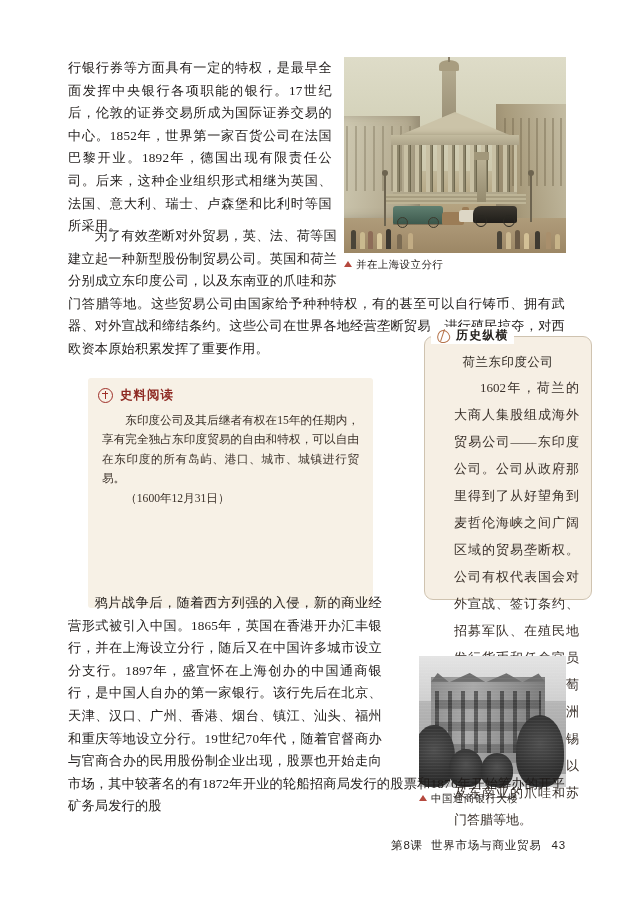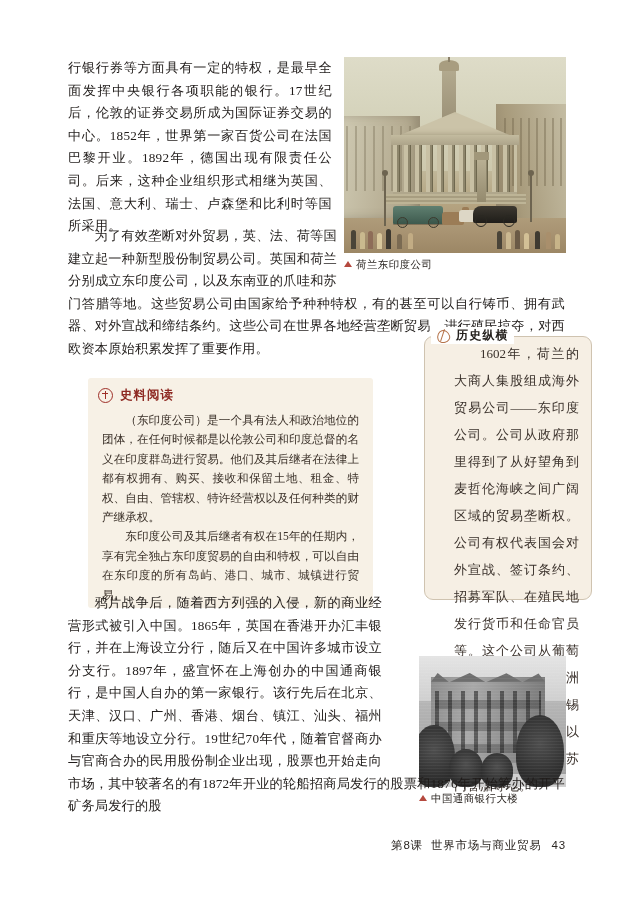--- a/index.html
+++ b/index.html
@@ -288,45 +288,46 @@
         <span style="left:69%;background:#4a4438;height:18px"></span>
         <span style="left:73%;background:#cbb890;height:17px"></span>
         <span style="left:77%;background:#6b5a46;height:19px"></span>
         <span style="left:81%;background:#d3c096;height:16px"></span>
         <span style="left:86%;background:#3f3a31;height:18px"></span>
         <span style="left:91%;background:#a98f6c;height:17px"></span>
         <span style="left:95%;background:#c7b489;height:15px"></span>
       </div>
     </div>
     <div class="fig-caption">
-      <span class="tri"></span><span>荷兰东印度公司</span>
+      <span class="tri"></span><span>并在上海设立分行</span>
     </div>
   </div>
 
   <div class="body-text" id="para-second">
     <div class="float-block"></div>
     <p class="indent">为了有效垄断对外贸易，英、法、荷等国建立起一种新型股份制贸易公司。英国和荷兰分别成立东印度公司，以及东南亚的爪哇和苏门答腊等地。这些贸易公司由国家给予种种特权，有的甚至可以自行铸币、拥有武器、对外宣战和缔结条约。这些公司在世界各地经营垄断贸易，进行殖民掠夺，对西欧资本原始积累发挥了重要作用。</p>
   </div>
 
   <div id="box-shiliao">
     <div class="sl-head">
       <span class="sl-icon"></span>
       <span class="sl-title">史料阅读</span>
     </div>
     <div class="sl-body">
-      <p>（东印度公司）是一个具有法人和政治地位的团体，在任何时候都是以伦敦公司和印度总督的名义在印度群岛进行贸易。他们及其后继者在法律上都有权拥有、购买、接收和保留土地、租金、特权、自由、管辖权、特许经营权以及任何种类的财产继承权。</p>
       <p>东印度公司及其后继者有权在15年的任期内，享有完全独占东印度贸易的自由和特权，可以自由在东印度的所有岛屿、港口、城市、城镇进行贸易。</p>
+      <p class="sl-date">（1600年12月31日）</p>
     </div>
   </div>
 
   <div id="box-zongheng">
     <div class="zh-head">
       <span class="zh-icon"></span>
       <span class="zh-title">历史纵横</span>
     </div>
+    <div class="zh-sub">荷兰东印度公司</div>
     <div class="zh-body">
       <p>1602年，荷兰的大商人集股组成海外贸易公司——东印度公司。公司从政府那里得到了从好望角到麦哲伦海峡之间广阔区域的贸易垄断权。公司有权代表国会对外宣战、签订条约、招募军队、在殖民地发行货币和任命官员等。这个公司从葡萄牙人手中夺得了非洲的好望角，南亚的锡兰和马拉巴海岸，以及东南亚的爪哇和苏门答腊等地。</p>
     </div>
   </div>
 
   <div class="figure" id="fig-bank">
     <div class="photo">
       <div class="ph-sky"></div>
       <div class="ph-bldg"></div>
       <div class="ph-roof"></div>

